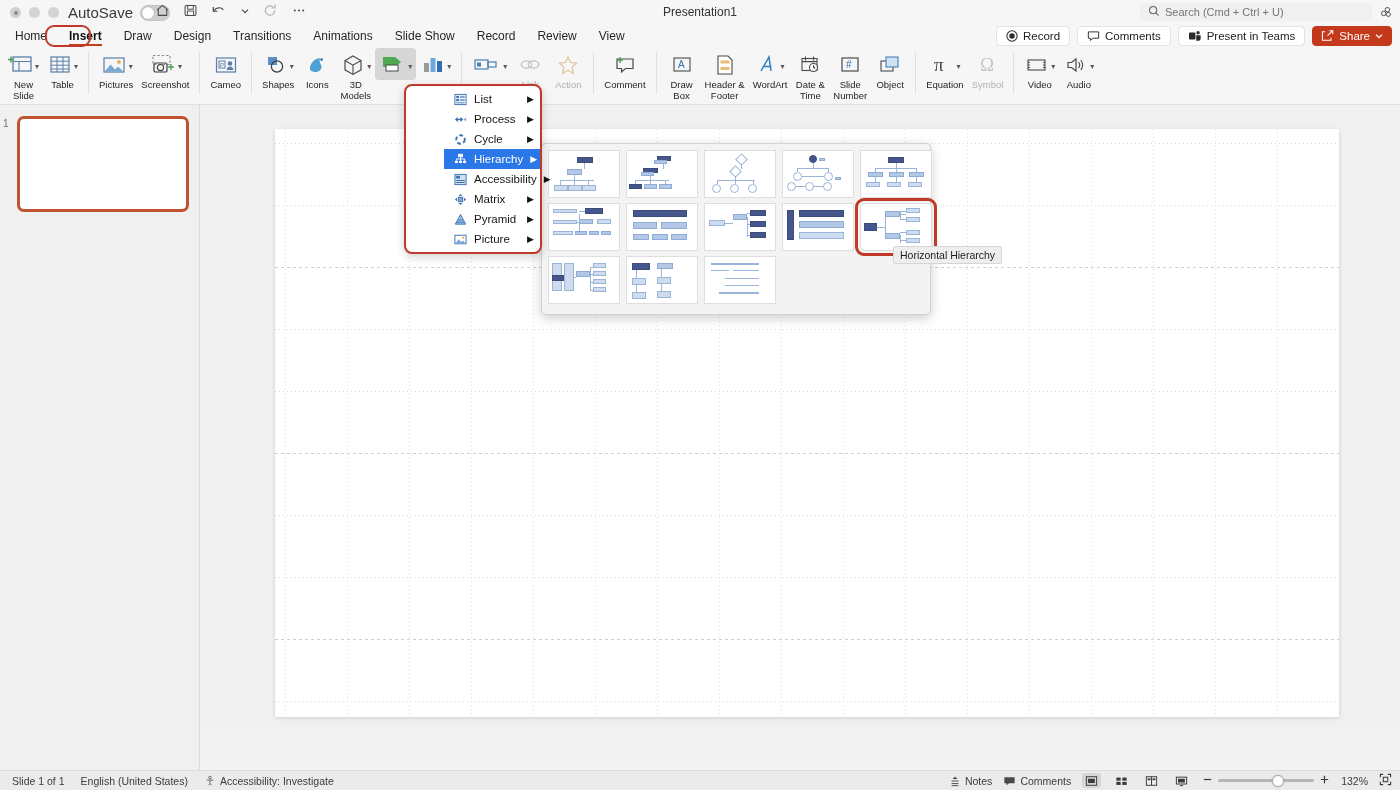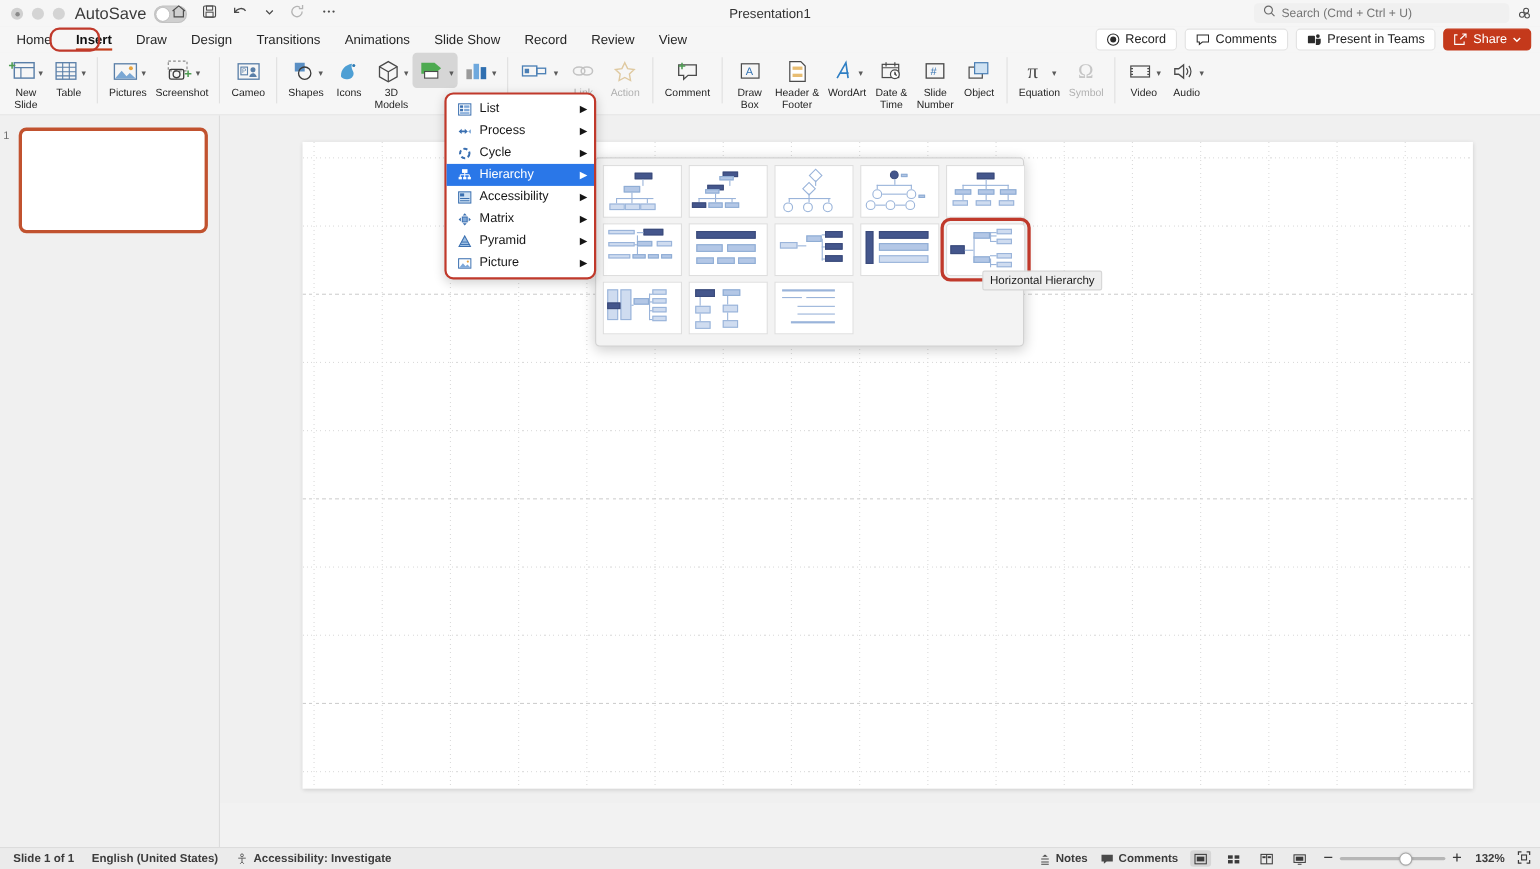--- a/index.html
+++ b/index.html
@@ -148,42 +148,42 @@
   .notes {
     position: absolute; top: 730px; left: 200px; width: 1200px; height: 40px;
     background: #f0f0f0; border-top: 1px solid #d6d6d6;
   }
   .notes-text { position: absolute; top: 12px; left: 12px; font-size: 11.5px; color: #3a3a3a; }
 
   
   .statusbar {
     position: absolute; top: 770px; left: 0; width: 1400px; height: 20px;
     background: #ebebeb; border-top: 1px solid #dcdcdc;
-    display: flex; align-items: center; font-weight: bold;
+    display: flex; align-items: center;
   }
   .sb-left { display: flex; align-items: center; gap: 16px; padding-left: 12px; font-size: 10.5px; color: #3c3c3c; }
   .sb-right { position: absolute; right: 8px; display: flex; align-items: center; gap: 11px; font-size: 10.5px; color: #3c3c3c; }
   .sb-item { display: flex; align-items: center; gap: 4px; }
   .viewbtn { width: 19px; height: 15px; display: flex; align-items: center; justify-content: center; border-radius: 3px; }
   .viewbtn.active { background: #d6d6d6; }
   .zoomslider { display: flex; align-items: center; gap: 5px; }
   .ztrack { width: 96px; height: 3px; background: #b6b6b6; border-radius: 2px; position: relative; }
   .zknob { position: absolute; left: 54px; top: -4.5px; width: 12px; height: 12px; border-radius: 50%;
            background: #fff; border: 1px solid #a8a8a8; box-shadow: 0 0 2px rgba(0,0,0,.2); }
 
   
   .samenu {
     position: absolute; top: 84px; left: 404px; width: 138px;
     background: #fff; border: 2.5px solid #c0392b; border-radius: 8px;
     padding: 3px 0; z-index: 40;
     box-shadow: 0 3px 10px rgba(0,0,0,.18);
   }
   .mrow {
     height: 20px; display: flex; align-items: center;
-    padding: 0 6px 0 10px; gap: 7px; font-size: 11.5px; color: #151515;
+    padding: 0 6px 0 10px; gap: 7px; font-size: 11.5px; color: #151515; margin-left: 38px;
   }
   .mrow.sel { background: #2a77e8; color: #fff; }
   .mrow .mlabel { flex: 1; }
   .mrow .marrow { font-size: 9px; }
   .mico { width: 13px; height: 13px; display: flex; align-items: center; justify-content: center; }
 
   
   .gallery {
     position: absolute; top: 143px; left: 541px; width: 390px; height: 172px;
     background: #f3f3f3; border: 1px solid #d2d2d2; border-radius: 4px;

